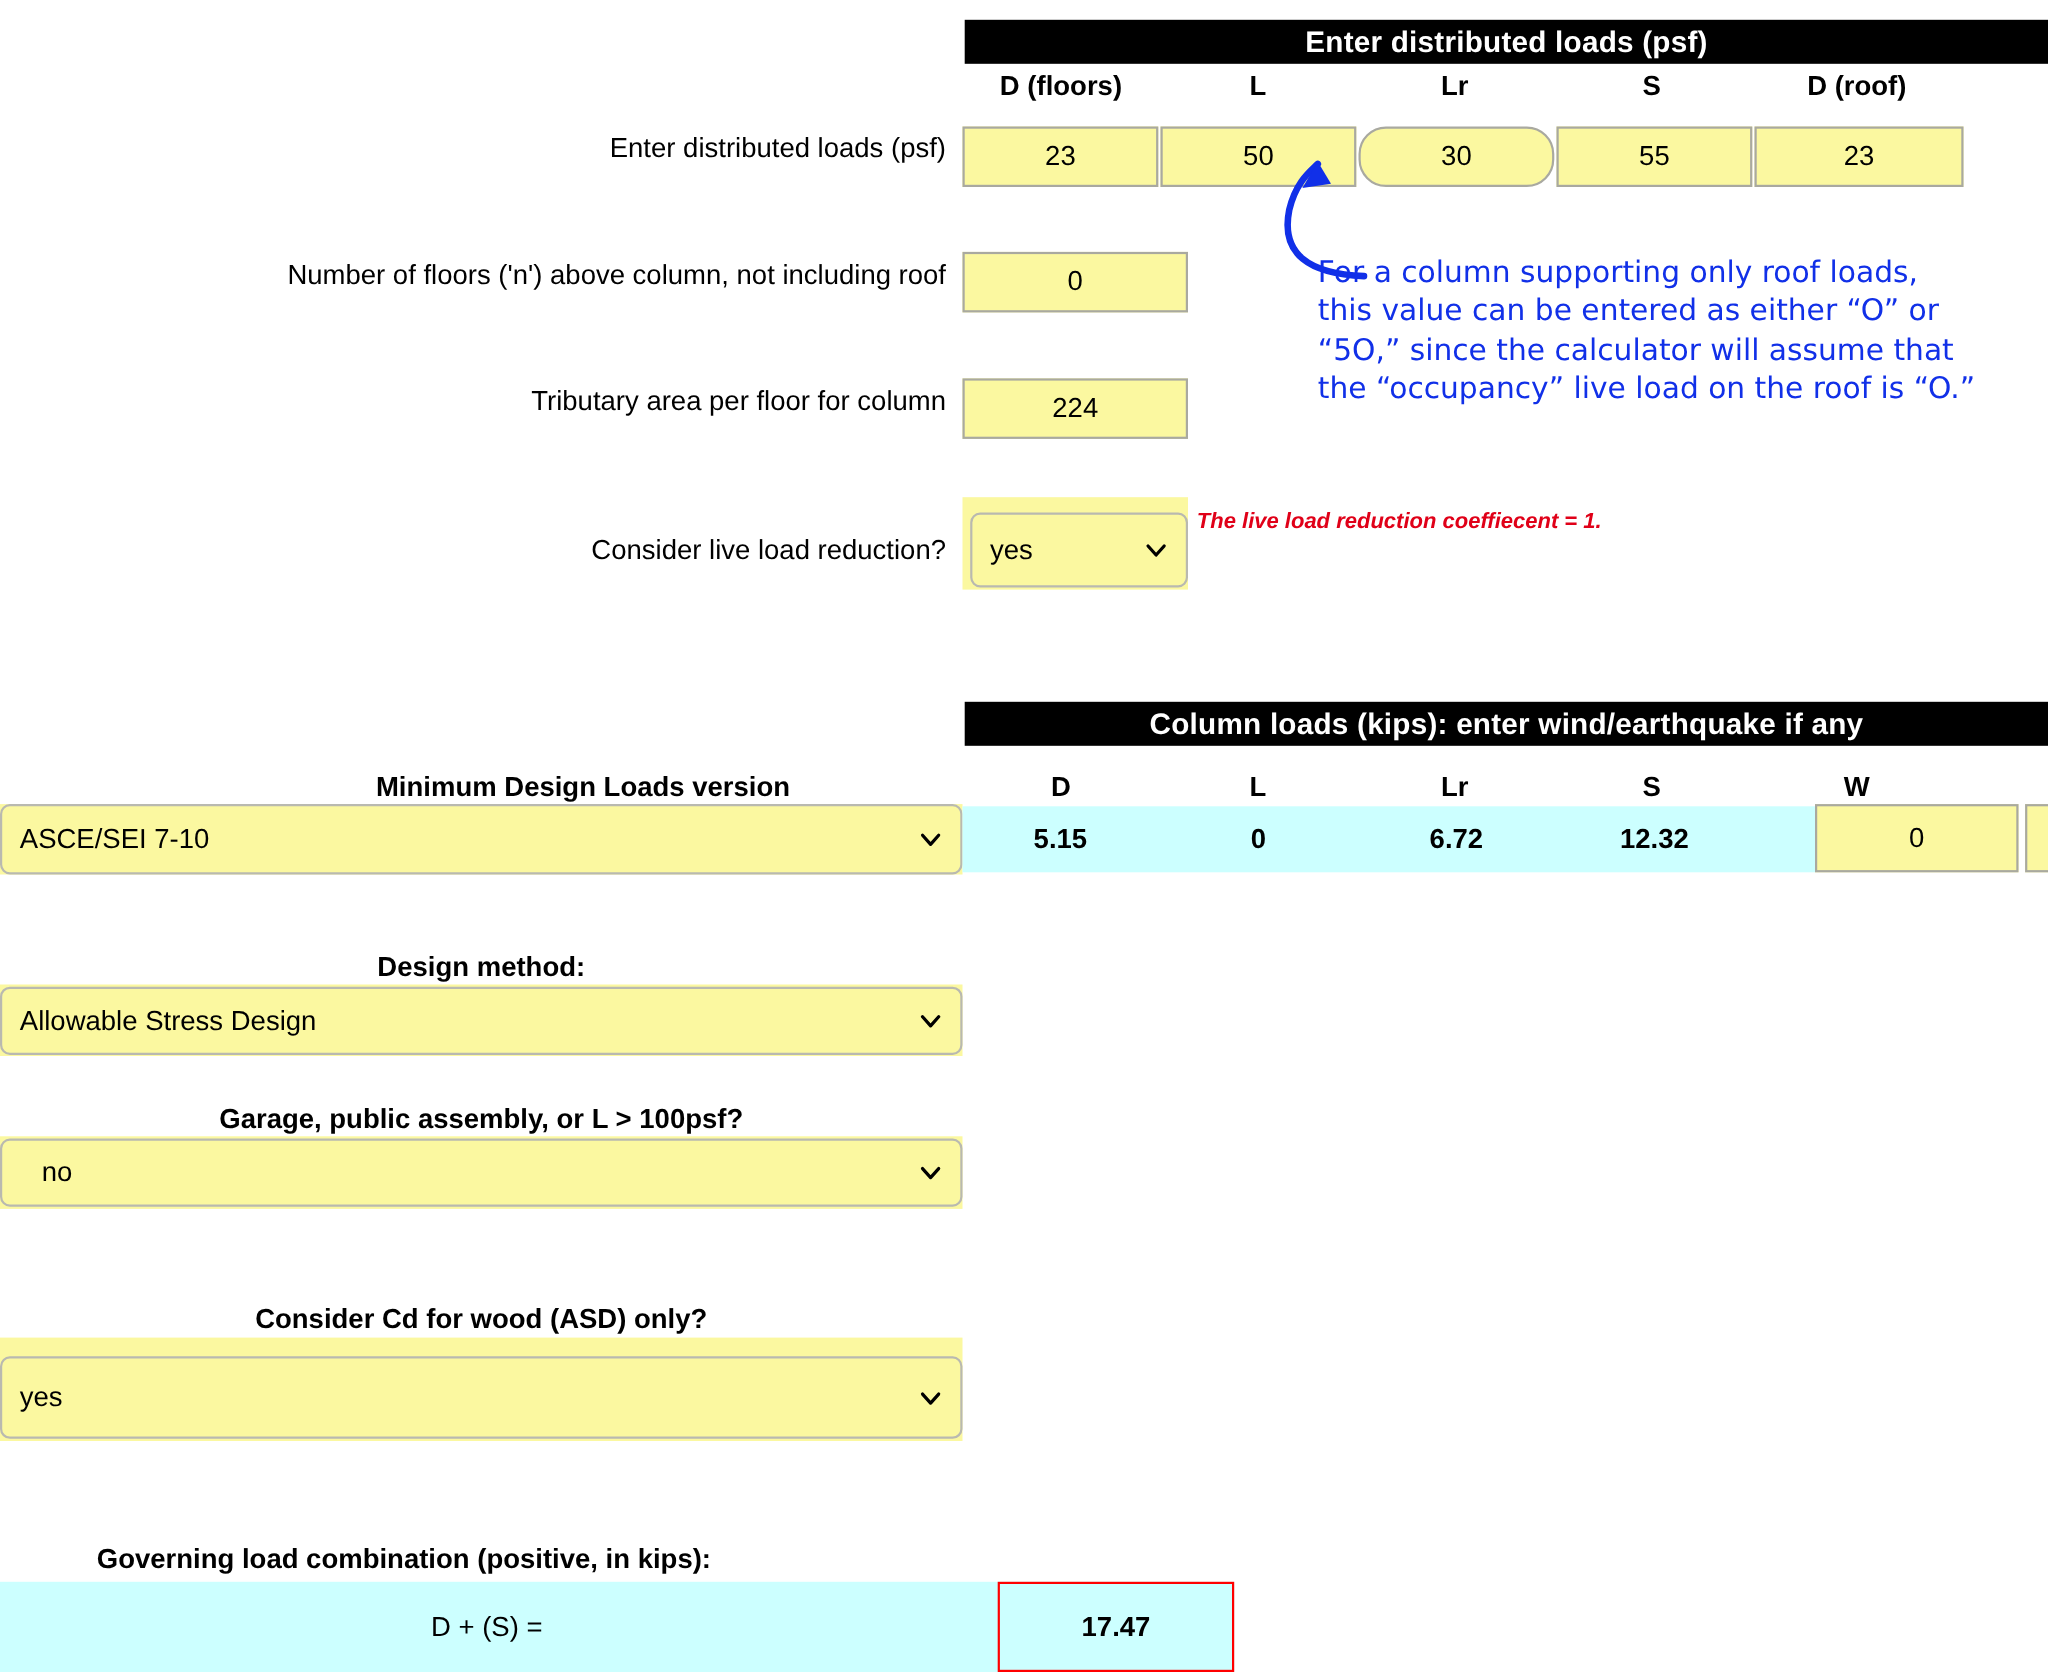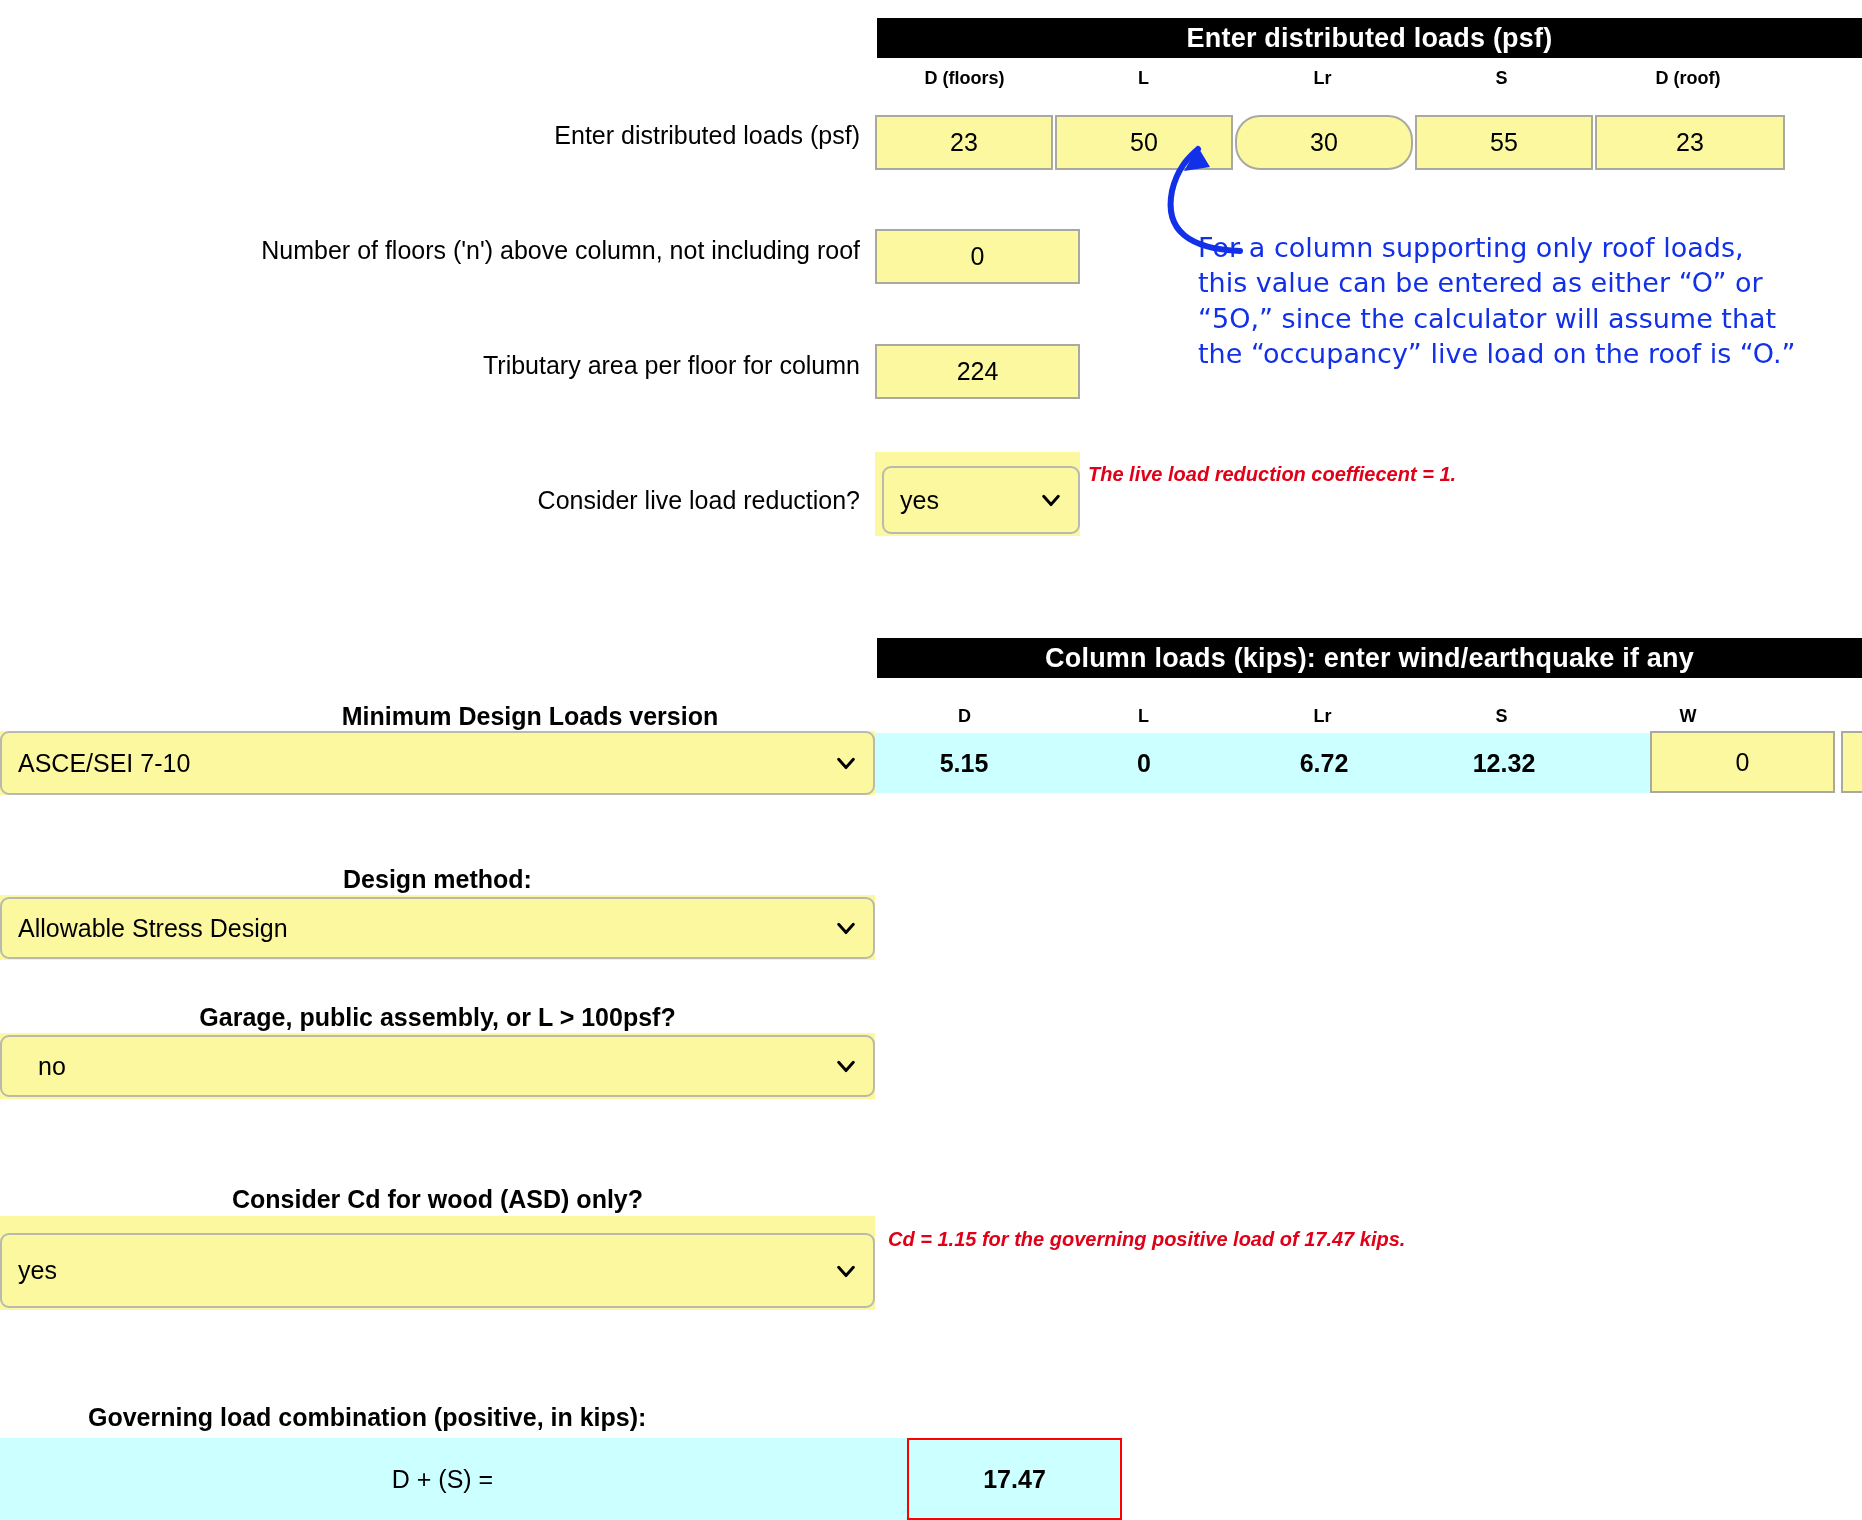--- a/index.html
+++ b/index.html
@@ -20,21 +20,21 @@
     font-weight: bold;
     font-size: 27px;
     display: flex;
     align-items: center;
     justify-content: center;
     letter-spacing: .2px;
   }
   .colhead {
     position: absolute;
     font-weight: bold;
-    font-size: 18px;
+    font-size: 25px;
     color: #000;
     text-align: center;
     display: flex; align-items: center; justify-content: center;
   }
   .ycell {
     position: absolute;
     background: #fbf8a0;
     border: 2px solid #a9a9a0;
     font-size: 25px;
     color: #000;
@@ -221,20 +221,19 @@
   </div>
 
   <div class="boldlabel" style="left:0px; top:1182px; width:875px; height:34px; justify-content:center;">Consider Cd for wood (ASD) only?</div>
   <div class="selbg" style="left:0px; top:1216px; width:875px; height:94px;"></div>
   <div class="sel" style="left:0px; top:1233px; width:875px; height:75px;">
     <span>yes</span>
     <svg class="chev" viewBox="0 0 24 24">
       <path d="M4 8 L12 17 L20 8" stroke="#000" stroke-width="3.2" fill="none" stroke-linecap="round" stroke-linejoin="round"></path>
     </svg>
   </div>
-  <div class="red-note" style="left:888px; top:1228px;">Cd = 1.15 for the governing positive load of 17.47 kips.</div>
 
   <div class="boldlabel" style="left:88px; top:1400px; width:720px; height:34px;">Governing load combination (positive, in kips):</div>
   <div class="cyanband" style="left:0px; top:1438px; width:1090px; height:82px;"></div>
   <div class="cyanval" style="left:0px; top:1438px; width:885px; height:82px; font-weight:normal;">D + (S) =</div>
   <div class="resultbox" style="left:907px; top:1438px; width:215px; height:82px;">17.47</div>
 
 </div>
 
 </body></html>

